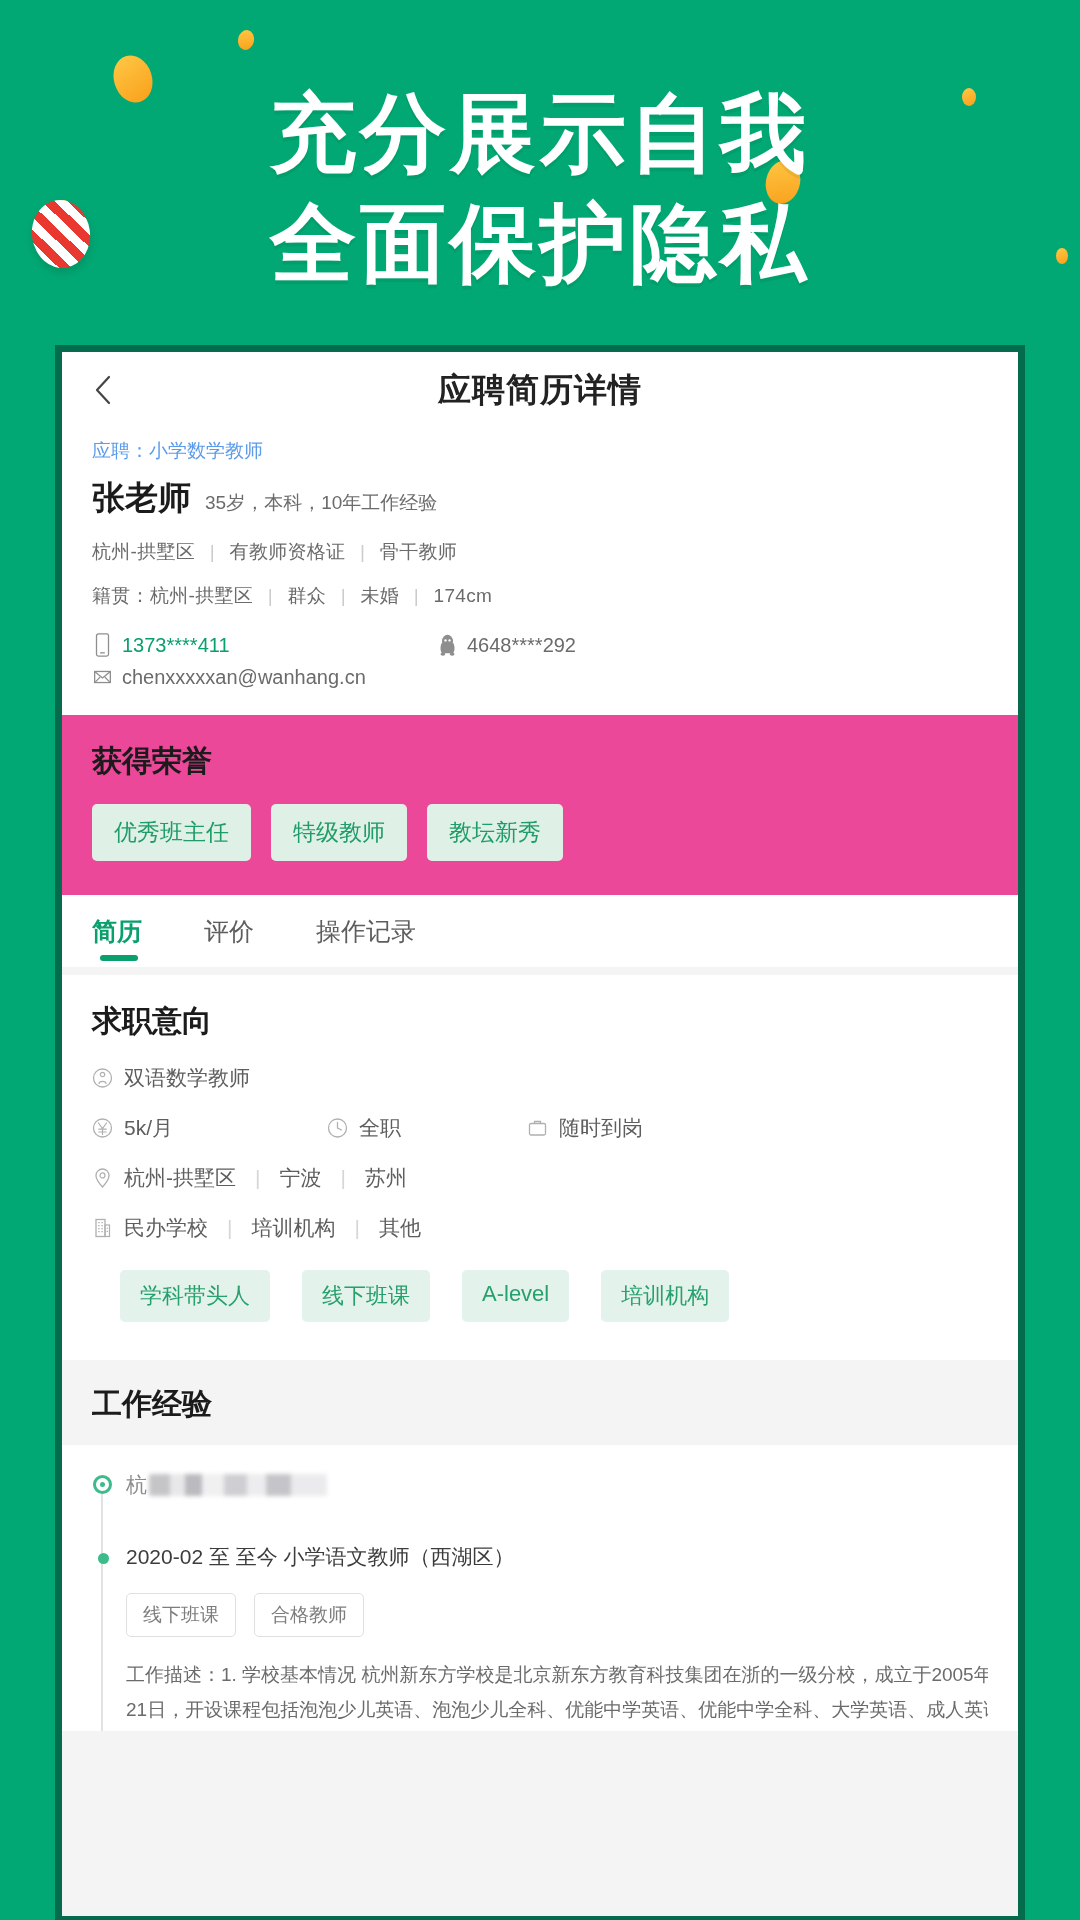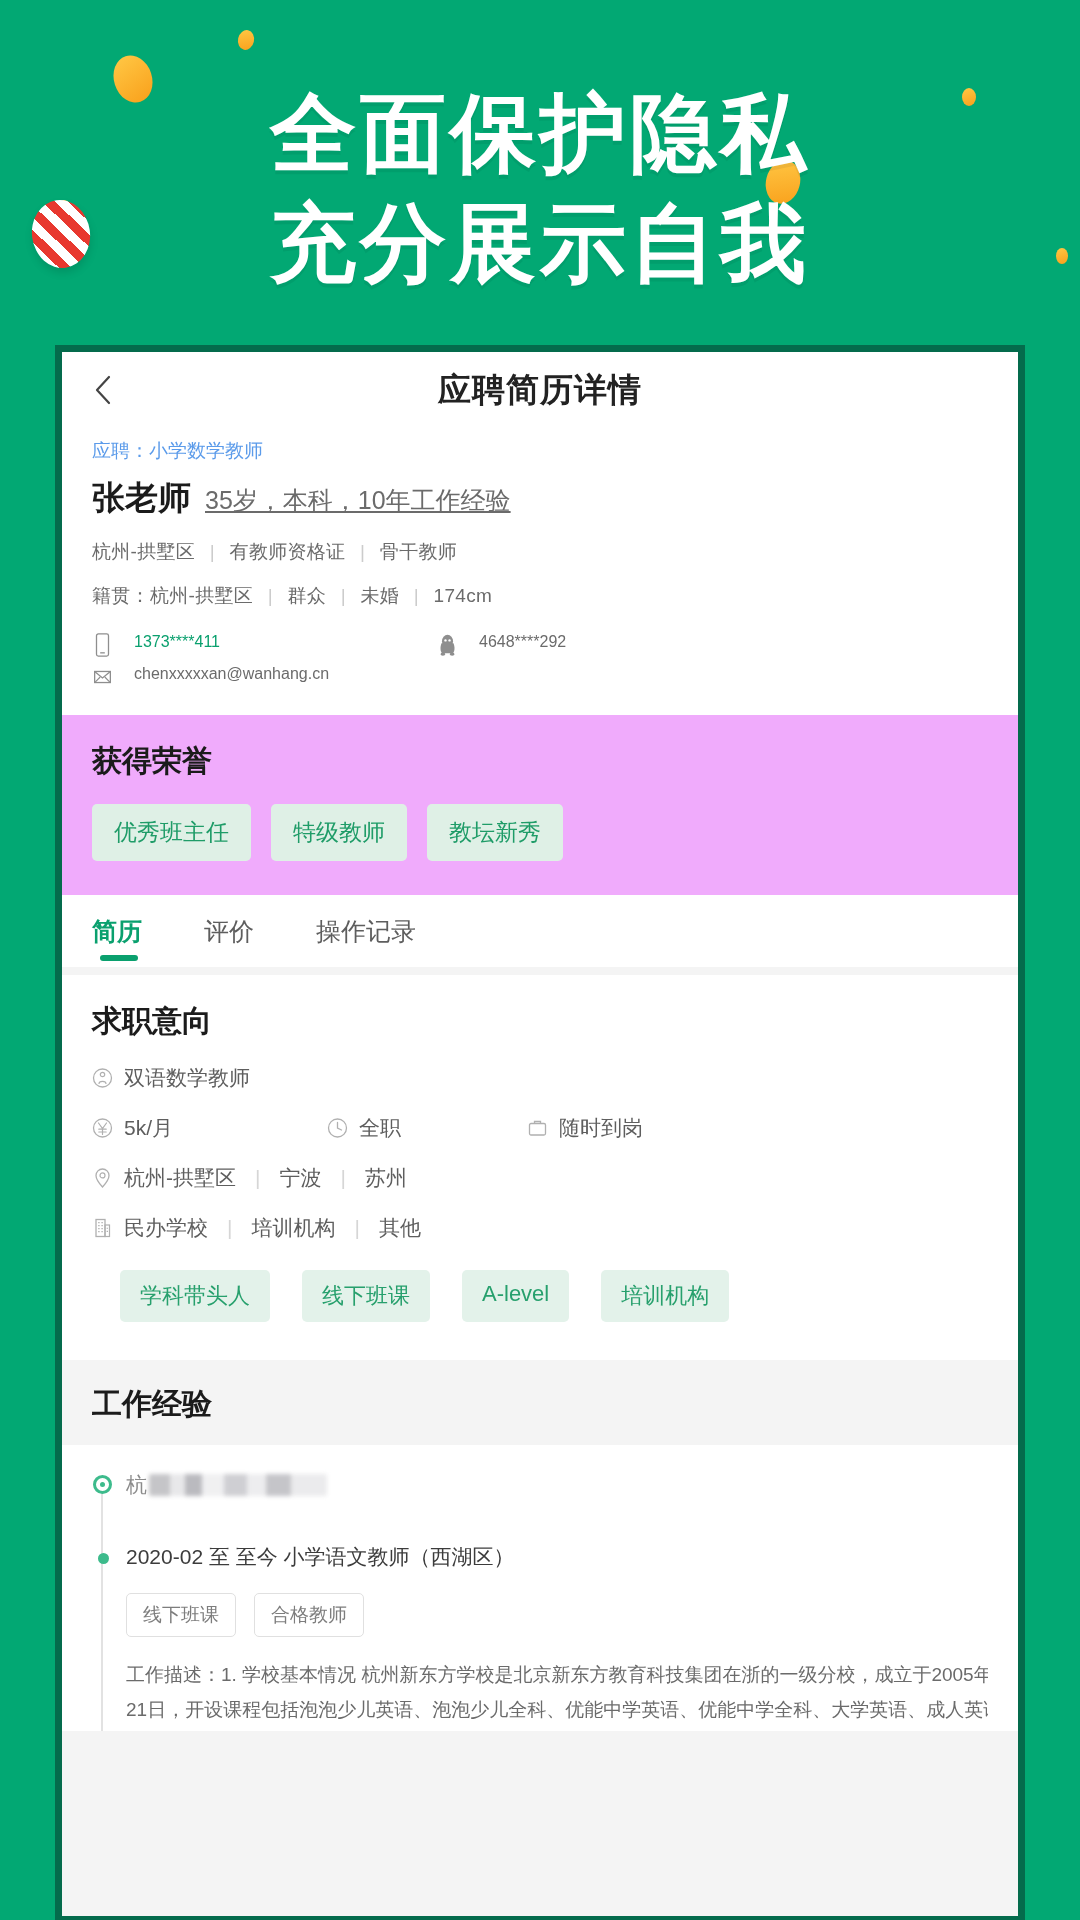--- a/index.html
+++ b/index.html
@@ -70,33 +70,33 @@
     width:34px; height:34px; display:flex; align-items:center; justify-content:center;
     color:#333; font-size:30px; line-height:1;
   }
   .nav-title { font-size:33px; color:#222; font-weight:600; letter-spacing:1px; }
 
   
   .block { background:#fff; padding:0 30px; }
   .apply-for { font-size:19px; color:#5b9bea; padding-top:10px; }
   .name-row { display:flex; align-items:baseline; gap:14px; margin-top:12px; }
   .name { font-size:33px; color:#1b1b1b; font-weight:600; }
-  .name-meta { font-size:25px; color:#6b6b6b;text-decoration:underline; }
+  .name-meta { font-size:19px; color:#6b6b6b; }
   .info-line { font-size:19px; color:#6b6b6b; margin-top:18px; letter-spacing:0.3px; }
   .sep { color:#cccccc; padding:0 9px; }
 
   .contact-row { display:flex; align-items:center; margin-top:24px; }
-  .contact-item { display:flex; align-items:flex-start; gap:21px; font-size:16px; color:#6b6b6b; }
+  .contact-item { display:flex; align-items:flex-end; gap:9px; font-size:20px; color:#6b6b6b; }
   .contact-item.phone { color:#0aa06e; width:345px; }
   .contact-row.single { margin-top:8px; padding-bottom:26px; }
 
   .ic { width:21px; height:24px; flex:0 0 auto; display:block; }
 
   
-  .honors { background:#f0abfc; padding:26px 30px 34px; }
+  .honors { background:#ec4899; padding:26px 30px 34px; }
   .sec-title { font-size:30px; color:#1b1b1b; font-weight:600; }
   .chip-row { display:flex; gap:20px; margin-top:22px; flex-wrap:nowrap; }
   .chip {
     background:#dff0e6; color:#1f9c68;
     font-size:23px; padding:13px 22px; border-radius:5px; white-space:nowrap;
   }
 
   
   .tabs { background:#fff; display:flex; gap:0; padding:0 30px; height:72px; align-items:center; }
   .tab {
@@ -176,22 +176,22 @@
 
 <div class="banner">
   <div class="dot o d1"></div>
   <div class="dot o d2"></div>
   <div class="dot o d3"></div>
   <div class="dot o d4"></div>
   <div class="dot o d5"></div>
   <div class="dot o d6"></div>
   <div class="stripe-ball"></div>
   <div class="banner-title">
+    <span class="banner-line">充分展示自我</span>
     <span class="banner-line">全面保护隐私</span>
-    <span class="banner-line">充分展示自我</span>
   </div>
 </div>
 <div class="arcs"></div>
 
 <div class="card-shell">
 <div class="screen">
 
   <div class="navbar">
     <div class="nav-back">
       <svg width="18" height="30" viewBox="0 0 18 30" fill="none" aria-hidden="true">

